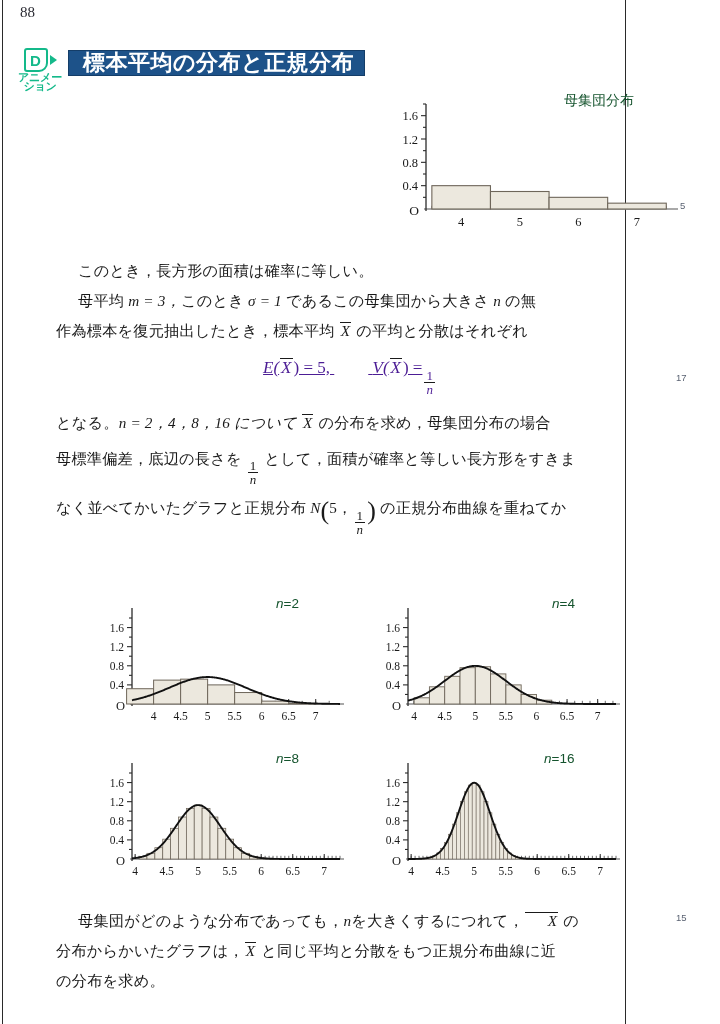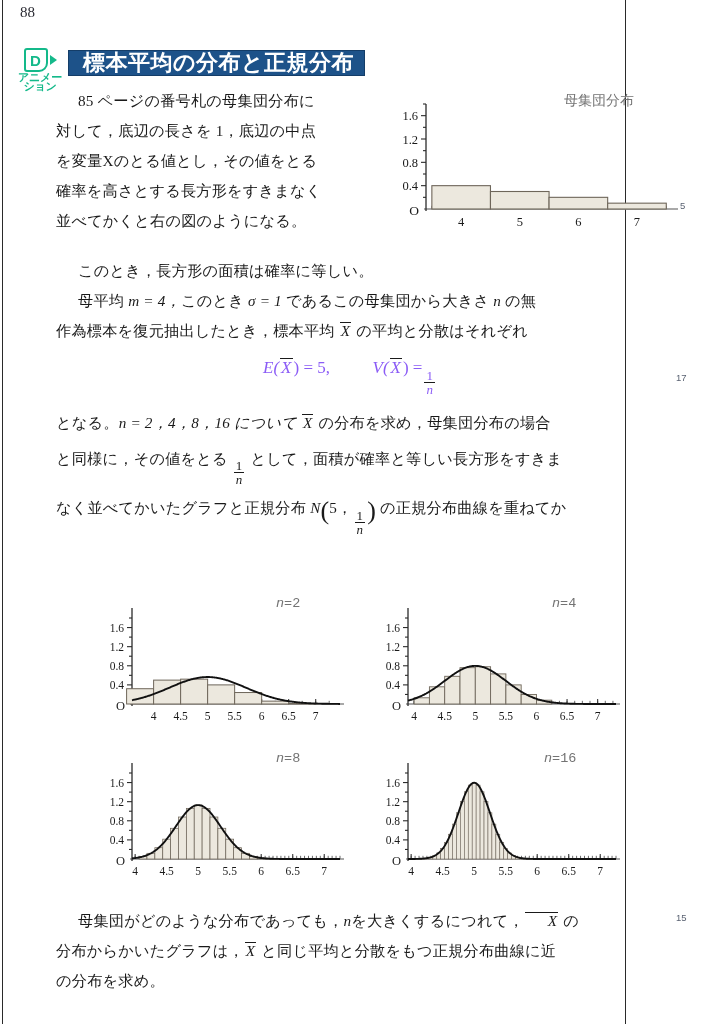--- a/index.html
+++ b/index.html
@@ -99,41 +99,41 @@
     vertical-align: -0.42em; margin: 0 2px; line-height:1;
   }
   .frac .num { font-size: 13px; padding:0 2px; }
   .frac .den { font-size: 13px; padding:0 2px; border-top:1px solid #1a1a1a; font-style:italic; }
 
   
   .formula {
     position:absolute; left:0; top:358px; width:700px;
     text-align:center;
     font-family:"Liberation Serif","DejaVu Serif", serif;
-    font-size: 17px; color:#8b5cf6;
+    font-size: 17px; color:#4c1d95;text-decoration:underline;
   }
   .formula .gap { display:inline-block; width:34px; }
 
   
   .bigparen { font-size: 26px; vertical-align:-0.22em; font-family:"Liberation Serif",serif; }
 
   
   .lineno {
     position:absolute;
     font-family:"Liberation Sans","DejaVu Sans", sans-serif;
     font-size: 9.5px; color:#5a6272;
   }
 
   
   .chart { position:absolute; }
   .chart svg { display:block; }
   .chart-label {
     position:absolute;
-    font-family:Liberation Mono, monospace;
-    font-size: 13.5px; color:#737373;text-align:right;
+    font-family:Liberation Sans, sans-serif;
+    font-size: 13.5px; color:#14532d;text-align:right;
   }
   .chart-label.jp { font-size:14px; }
 </style>
 </head>
 <body>
 
 <div id="page">
 
   <div class="edge-left"></div>
   <div class="edge-right"></div>
@@ -148,46 +148,39 @@
     <div class="anim-label">
       <div>アニメー</div>
       <div>ション</div>
     </div>
   </div>
 
   <div class="section-bar">
     <span class="title">標本平均の分布と正規分布</span>
   </div>
 
-  <div class="ptext col-narrow">
-    <div class="indent">85 ページの番号札の母集団分布に</div>
-    <div>対して，底辺の長さを 1，底辺の中点</div>
-    <div>を変量Xのとる値とし，その値をとる</div>
-    <div>確率を高さとする長方形をすきまなく</div>
-    <div>並べてかくと右の図のようになる。</div>
-  </div>
 
   <div class="ptext full-1">
     <div class="indent">このとき，長方形の面積は確率に等しい。</div>
-    <div class="indent"><span>母平均 </span><span class="mathi">m = 4，</span><span>このとき </span><span class="mathi">σ = 1 </span><span>であるこの母集団から大きさ </span><span class="mathi">n</span><span> の無</span></div>
+    <div class="indent"><span>母平均 </span><span class="mathi">m = 3，</span><span>このとき </span><span class="mathi">σ = 1 </span><span>であるこの母集団から大きさ </span><span class="mathi">n</span><span> の無</span></div>
     <div><span>作為標本を復元抽出したとき，標本平均 </span><span class="xbar">X</span><span> の平均と分散はそれぞれ</span></div>
   </div>
 
   <div class="formula">
     <span class="mathi">E(</span><span class="xbar">X</span><span>) = 5,</span>
     <span class="gap"></span>
     <span class="mathi">V(</span><span class="xbar">X</span><span>) =</span><span class="frac">
         <span class="num">1</span>
         <span class="den">n</span>
       </span>
   </div>
 
   <div class="ptext full-2">
     <div><span>となる。</span><span class="mathi">n = 2，4，8，16 について </span><span class="xbar">X</span><span> の分布を求め，母集団分布の場合</span></div>
-    <div style="line-height:42px"><span>と同様に，その値をとる </span><span class="frac">
+    <div style="line-height:42px"><span>母標準偏差，底辺の長さを </span><span class="frac">
           <span class="num">1</span>
           <span class="den">n</span>
         </span><span> として，面積が確率と等しい長方形をすきま</span></div>
     <div style="line-height:44px"><span>なく並べてかいたグラフと正規分布 </span><span class="mathi">N</span><span class="bigparen">(</span><span>5，</span><span class="frac">
           <span class="num">1</span>
           <span class="den">n</span>
         </span><span class="bigparen">)</span><span> の正規分布曲線を重ねてか</span></div>
   </div>
 
   <div class="ptext full-3">

